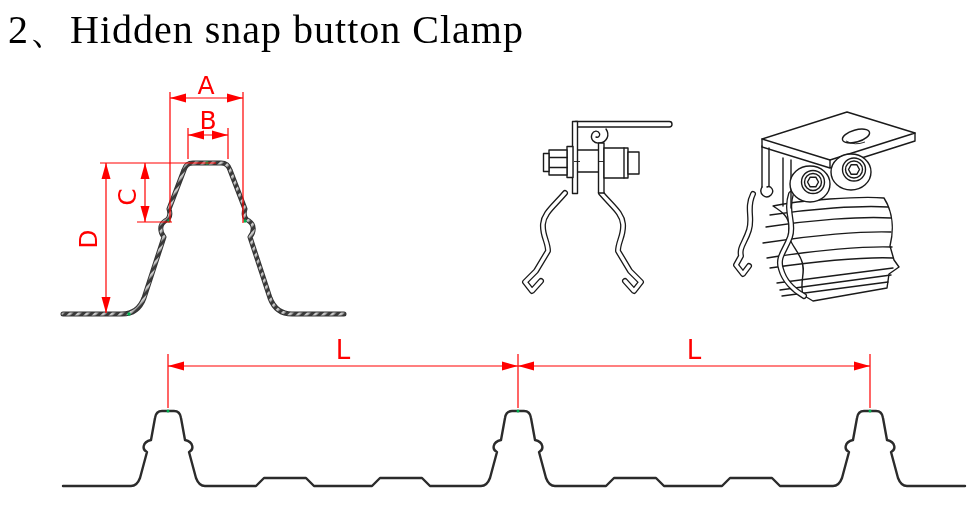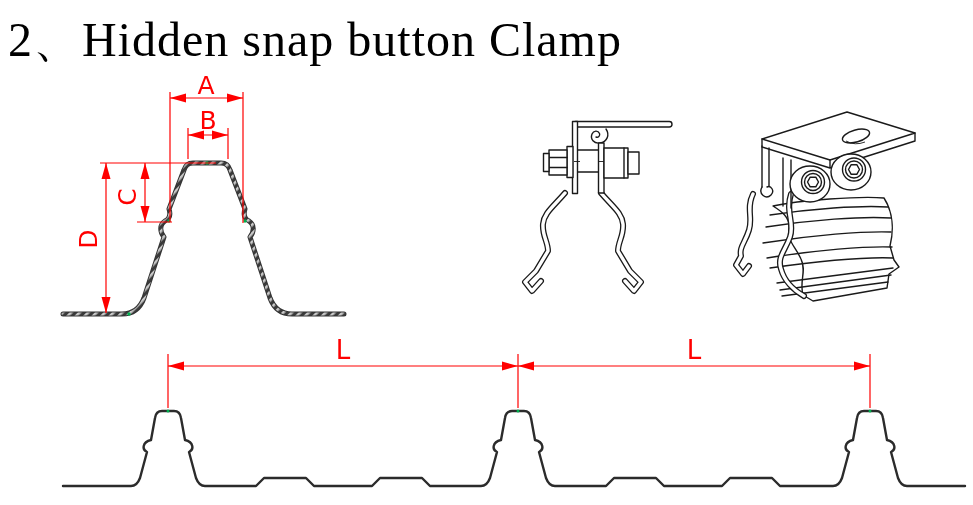--- a/index.html
+++ b/index.html
@@ -10,22 +10,22 @@
     --c-background:#ffffff;
     --c-title-text:#000000;
   }
   html,body{margin:0;padding:0;}
   body{
     width:973px;height:505px;position:relative;overflow:hidden;
     background:var(--c-background);
     font-family:"Liberation Serif",serif;
   }
   .figure-title{
-    position:absolute;left:8px;top:8px;
-    font-size:48px;letter-spacing:1px;color:var(--c-title-text);
+    position:absolute;left:8px;top:2px;
+    font-size:40px;letter-spacing:1px;color:var(--c-title-text);
     white-space:nowrap;
   }
   svg{position:absolute;left:0;top:0;}
   .dim-line{stroke:var(--c-dimension);stroke-width:1.2;fill:none;}
   .dim-arrow{fill:var(--c-dimension);stroke:none;}
   .dim-text{fill:var(--c-dimension);font-family:"DejaVu Sans",sans-serif;font-size:25px;}
   .dim-text-sm{fill:var(--c-dimension);font-family:"DejaVu Sans",sans-serif;font-size:26px;}
   .profile-base{stroke:var(--c-profile-section);stroke-width:5;fill:none;stroke-linejoin:round;stroke-linecap:round;}
   .panel-line{stroke:#2b2b2b;stroke-width:2.4;fill:none;stroke-linejoin:round;stroke-linecap:round;}
   .art{stroke:var(--c-outline);stroke-width:1.4;fill:none;stroke-linejoin:round;stroke-linecap:round;}

